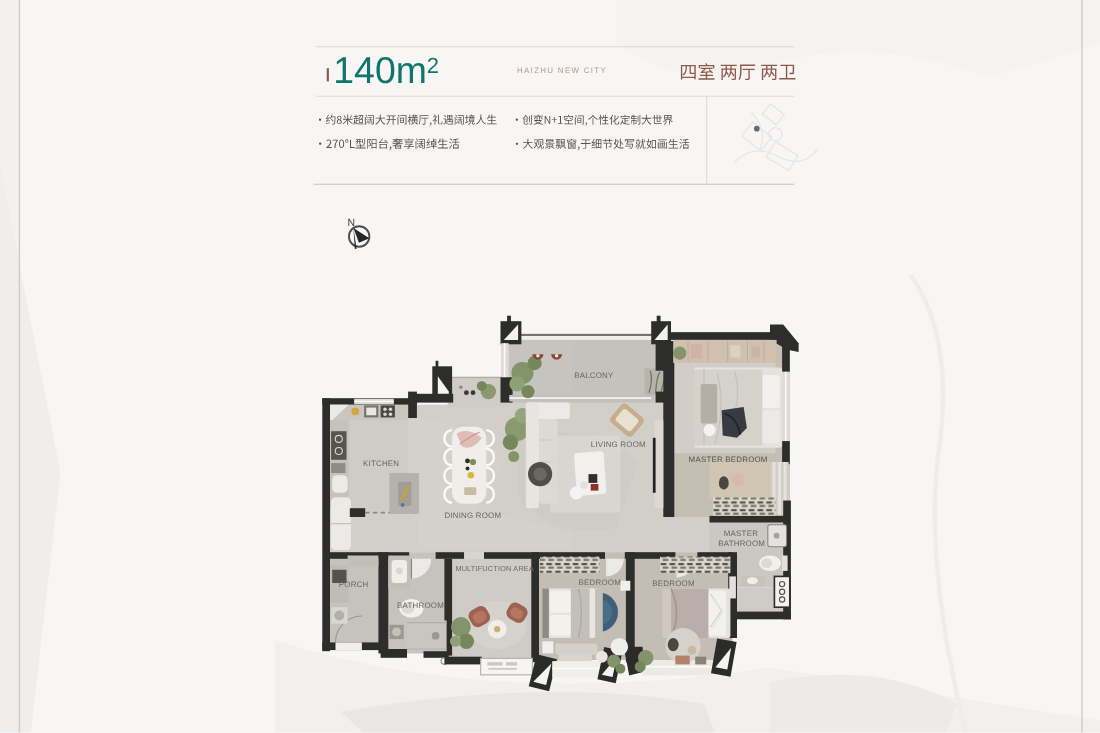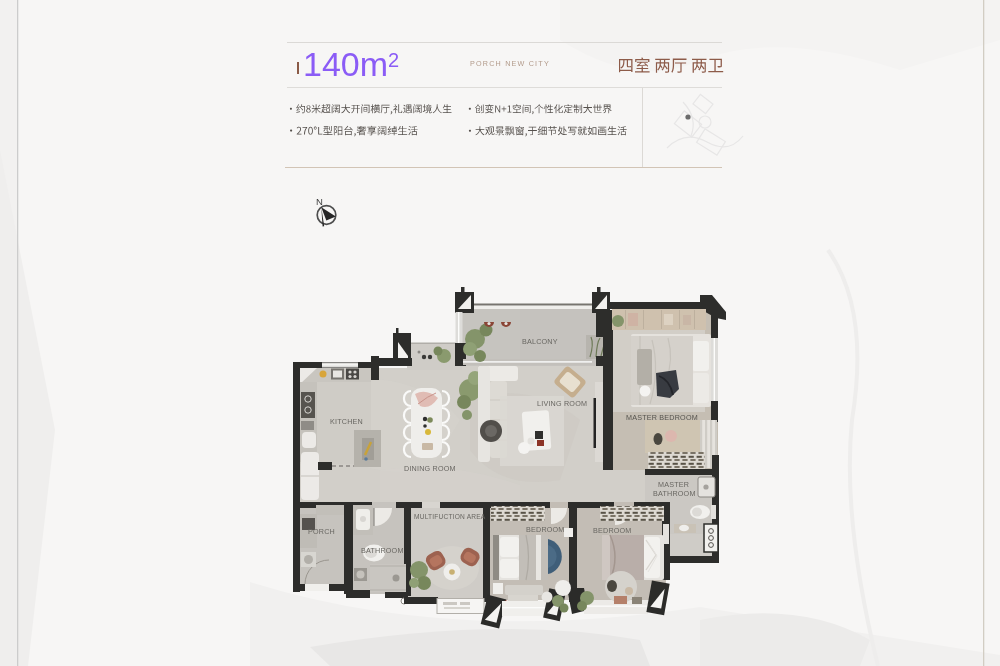--- a/index.html
+++ b/index.html
@@ -20,25 +20,25 @@
  <path d="M700 620 Q800 600 870 640 L860 666 L700 666 Z" fill="#ecebea"></path>
  <path d="M828 250 Q870 310 852 420 Q842 520 878 666" stroke="#eeedec" stroke-width="4" fill="none"></path>
 
  <rect x="17" y="0" width="1.3" height="666" fill="#cccccc"></rect>
 
  <rect x="983" y="0" width="1.3" height="666" fill="#d2cdc3"></rect>
 </svg>
 
 <div class="abs" style="left:287px;top:42px;width:435px;height:1px;background:#dbd9d6"></div>
 
-<div class="abs" style="left:303px;top:45px;width:200px;height:40px;color:#8b5cf6;font-size:34px;letter-spacing:0px;">140m<span style="font-size:20px;vertical-align:9px;">2</span></div>
+<div class="abs" style="left:303px;top:45px;width:200px;height:40px;color:#0f766e;font-size:34px;letter-spacing:0px;">140m<span style="font-size:20px;vertical-align:9px;">2</span></div>
 
 <div class="abs" style="left:297px;top:62px;width:2px;height:12px;background:#8a5a46"></div>
 
-<div class="abs" style="left:470px;top:59px;color:#b29a8a;font-size:7.2px;letter-spacing:1.2px;">PORCH NEW CITY</div>
+<div class="abs" style="left:470px;top:59px;color:#b29a8a;font-size:7.2px;letter-spacing:1.2px;">HAIZHU NEW CITY</div>
 
 <svg class="abs" style="left:0;top:0" width="1000" height="160" viewBox="0 0 1000 160">
  <path d="M619 59.1V72.3H620.2V71.0H631.2V72.1H632.5V59.1ZM620.2 69.8V60.3H623.3C623.2 64.3 622.9 66.4 620.4 67.6C620.7 67.8 621 68.3 621.2 68.6C624 67.2 624.4 64.7 624.5 60.3H626.8V65.4C626.8 66.7 627.1 67.3 628.3 67.3C628.5 67.3 629.7 67.3 630.1 67.3C630.4 67.3 630.9 67.2 631.1 67.2C631 66.9 631 66.4 631 66.1C630.8 66.2 630.3 66.2 630 66.2C629.8 66.2 628.7 66.2 628.4 66.2C628.1 66.2 628 66 628 65.5V60.3H631.2V69.8Z M636.5 67.9V69.0H641.6V71.2H635.0V72.4H649.6V71.2H642.9V69.0H648.2V67.9H642.9V66.2H641.6V67.9ZM637.2 66.5C637.7 66.3 638.4 66.2 646.3 65.6C646.7 66 647 66.4 647.3 66.7L648.2 66.0C647.6 65.1 646.1 63.9 645 63.0L644.1 63.6C644.5 63.9 645 64.3 645.4 64.7L639 65.2C640 64.5 640.9 63.7 641.8 62.8H647.8V61.7H636.9V62.8H640.2C639.3 63.7 638.3 64.5 637.9 64.8C637.5 65.1 637.1 65.3 636.8 65.4C636.9 65.7 637.1 66.2 637.2 66.5ZM641.2 57.8C641.4 58.2 641.7 58.7 641.8 59.1H635.2V62.0H636.4V60.2H648.1V62.0H649.4V59.1H643.2C643.1 58.6 642.7 58 642.4 57.5Z M655.9 62.3V72.8H657.1V63.4H659.7C659.6 65.4 659.2 67.8 657.3 69.6C657.6 69.8 658 70.2 658.2 70.5C659.4 69.3 660.1 67.9 660.5 66.5C661 67.2 661.5 67.9 661.7 68.5L662.5 67.5C662.2 66.9 661.4 65.9 660.8 65.1C660.8 64.5 660.9 64 660.9 63.4H663.9C663.9 65.4 663.4 67.8 661.6 69.6C661.8 69.8 662.2 70.2 662.4 70.5C663.6 69.3 664.3 67.8 664.7 66.4C665.6 67.5 666.5 68.8 666.9 69.6L667.7 68.6C667.1 67.7 666 66.2 665 65.1C665.1 64.5 665.1 64 665.2 63.4H667.9V71.2C667.9 71.5 667.8 71.6 667.5 71.6C667.1 71.6 666 71.6 664.9 71.6C665 71.9 665.2 72.5 665.3 72.8C666.8 72.8 667.8 72.8 668.4 72.6C668.9 72.4 669.1 72 669.1 71.3V62.3H665.2V60.0H669.8V58.8H655.2V60.0H659.7V62.3ZM660.9 60.0H664.0V62.3H660.9Z M672.8 58.6V64.3C672.8 66.7 672.7 69.8 671.3 72.0C671.6 72.1 672.1 72.5 672.4 72.8C673.9 70.4 674.1 66.8 674.1 64.3V59.9H686.5V58.6ZM675 62.4V63.6H680.4V71.2C680.4 71.5 680.3 71.5 679.9 71.5C679.6 71.6 678.4 71.6 677.2 71.5C677.4 71.9 677.6 72.4 677.7 72.8C679.2 72.8 680.2 72.8 680.8 72.6C681.5 72.4 681.6 72 681.6 71.2V63.6H686.1V62.4Z M692.6 62.3V72.8H693.9V63.4H696.5C696.4 65.4 696 67.8 694.1 69.6C694.4 69.8 694.7 70.2 694.9 70.5C696.1 69.3 696.8 67.9 697.2 66.5C697.7 67.2 698.2 67.9 698.5 68.5L699.2 67.5C698.9 66.9 698.2 65.9 697.5 65.1C697.6 64.5 697.6 64 697.7 63.4H700.7C700.6 65.4 700.2 67.8 698.3 69.6C698.6 69.8 699 70.2 699.2 70.5C700.4 69.3 701.1 67.8 701.4 66.4C702.3 67.5 703.2 68.8 703.7 69.6L704.4 68.6C703.9 67.7 702.8 66.2 701.7 65.1C701.8 64.5 701.9 64 701.9 63.4H704.6V71.2C704.6 71.5 704.5 71.6 704.2 71.6C703.9 71.6 702.8 71.6 701.6 71.6C701.8 71.9 702 72.5 702 72.8C703.5 72.8 704.5 72.8 705.1 72.6C705.7 72.4 705.8 72 705.8 71.3V62.3H701.9V60.0H706.5V58.8H692.0V60.0H696.5V62.3ZM697.7 60.0H700.7V62.3H697.7Z M709.4 58.8V60.1H714.4V71.0H708.3V72.2H723.2V71.0H715.7V60.1H720.6V65.8C720.6 66.1 720.5 66.1 720.2 66.2C719.8 66.2 718.7 66.2 717.4 66.1C717.6 66.5 717.8 67 717.9 67.4C719.4 67.4 720.5 67.4 721.1 67.2C721.7 66.9 721.9 66.6 721.9 65.8V58.8Z" fill="#8d5b49"></path>
 </svg>
 
 <div class="abs" style="left:287px;top:87px;width:435px;height:1px;background:#dedcd9"></div>
 
 <svg class="abs" style="left:0;top:0" width="1000" height="200" viewBox="0 0 1000 200">
 
  <path d="M290.9 107.7C290.3 107.7 289.9 108.2 289.9 108.8C289.9 109.3 290.3 109.8 290.9 109.8C291.5 109.8 292 109.3 292 108.8C292 108.2 291.5 107.7 290.9 107.7Z M296.3 112 296.4 112.7C297.4 112.5 298.8 112.2 300.1 111.9L300 111.3C298.6 111.6 297.2 111.8 296.3 112.0ZM300.8 108.4C301.5 109 302.3 110 302.7 110.6L303.2 110.1C302.9 109.5 302 108.6 301.3 108.0ZM296.5 108.3C296.6 108.2 296.9 108.2 298.1 108.0C297.7 108.7 297.3 109.2 297.1 109.4C296.8 109.7 296.5 110 296.3 110.0C296.4 110.2 296.5 110.5 296.5 110.7C296.8 110.6 297.1 110.5 299.9 110.0C299.9 109.9 299.9 109.6 299.9 109.4L297.6 109.7C298.4 108.9 299.2 107.8 299.9 106.7L299.3 106.3C299.1 106.7 298.8 107 298.6 107.4L297.2 107.5C297.9 106.7 298.5 105.6 299 104.5L298.3 104.3C297.8 105.4 297.1 106.7 296.8 107.0C296.6 107.4 296.4 107.6 296.2 107.6C296.3 107.8 296.4 108.2 296.5 108.3ZM301.4 104.2C301.1 105.6 300.6 106.9 299.9 107.8C300.1 107.9 300.4 108.1 300.5 108.2C300.8 107.8 301.1 107.3 301.3 106.7H304.2C304.1 110.6 304 112.1 303.7 112.4C303.6 112.5 303.5 112.6 303.3 112.6C303.1 112.6 302.5 112.6 301.9 112.5C302 112.7 302.1 113 302.1 113.2C302.7 113.2 303.2 113.3 303.6 113.2C303.9 113.2 304.1 113.1 304.3 112.8C304.7 112.4 304.8 110.9 305 106.4C305 106.3 305 106 305 106.0H301.6C301.8 105.5 302 104.9 302.2 104.4Z M308.5 112.6C309.8 112.6 310.7 111.8 310.7 110.8C310.7 109.8 310.2 109.2 309.5 108.9V108.8C310 108.5 310.5 107.8 310.5 107.1C310.5 106 309.7 105.2 308.5 105.2C307.4 105.2 306.5 105.9 306.5 107.0C306.5 107.8 307 108.3 307.5 108.7V108.7C306.8 109.1 306.2 109.7 306.2 110.7C306.2 111.8 307.1 112.6 308.5 112.6ZM309 108.6C308.1 108.2 307.3 107.9 307.3 107.0C307.3 106.3 307.8 105.8 308.5 105.8C309.3 105.8 309.7 106.4 309.7 107.1C309.7 107.6 309.5 108.1 309 108.6ZM308.5 112.0C307.6 112 307 111.4 307 110.6C307 109.9 307.4 109.4 308 109.0C309 109.4 309.9 109.8 309.9 110.7C309.9 111.5 309.3 112 308.5 112.0Z M319.2 104.7C318.9 105.5 318.3 106.5 317.8 107.2L318.4 107.5C318.9 106.9 319.5 105.9 320 105.0ZM312.3 105.1C312.9 105.8 313.5 106.8 313.7 107.4L314.4 107.1C314.2 106.4 313.6 105.5 313 104.8ZM315.7 104.2V108.0H311.8V108.8H315.1C314.3 110.1 312.9 111.5 311.5 112.2C311.7 112.4 312 112.6 312.1 112.8C313.4 112 314.8 110.6 315.7 109.1V113.3H316.5V109.1C317.4 110.5 318.9 112 320.2 112.7C320.3 112.5 320.6 112.3 320.7 112.1C319.4 111.4 318 110.1 317.1 108.8H320.5V108.0H316.5V104.2Z M326.9 109.1H329.3V110.9H326.9ZM326.2 108.4V111.5H330.0V108.4ZM322 108.7C322 110.4 321.9 112 321.3 112.9C321.5 113 321.8 113.2 321.9 113.3C322.2 112.8 322.4 112.1 322.5 111.4C323.2 112.7 324.4 113 326.5 113.0H330.3C330.4 112.8 330.5 112.5 330.6 112.3C330 112.3 327 112.3 326.5 112.3C325.5 112.3 324.7 112.2 324.1 112.0V110.0H325.7V109.4H324.1V108.0H325.7C325.9 108.1 326 108.2 326.1 108.3C327.2 107.7 327.8 106.7 328 105.3H329.5C329.4 106.6 329.3 107.1 329.2 107.2C329.1 107.3 329.1 107.3 328.9 107.3C328.8 107.3 328.4 107.3 328 107.3C328.1 107.4 328.1 107.7 328.2 107.9C328.6 107.9 329 107.9 329.2 107.9C329.5 107.9 329.7 107.8 329.8 107.6C330 107.4 330.1 106.7 330.2 104.9C330.2 104.8 330.2 104.6 330.2 104.6H325.9V105.3H327.3C327.1 106.4 326.7 107.2 325.8 107.7V107.3H324.0V106.1H325.6V105.4H324.0V104.2H323.3V105.4H321.8V106.1H323.3V107.3H321.6V108.0H323.5V111.6C323.1 111.3 322.8 110.8 322.6 110.1C322.7 109.7 322.7 109.2 322.7 108.7Z M331.7 106.3V113.3H332.5V106.3ZM332.1 104.6C332.6 105.1 333.1 105.7 333.3 106.1L333.9 105.8C333.7 105.3 333.1 104.7 332.7 104.3ZM333.1 106.7C333.5 107 334 107.4 334.2 107.6L334.6 107.2C334.4 106.9 333.9 106.6 333.5 106.4ZM332.8 108.6C333.2 108.9 333.7 109.2 334 109.5L334.4 109.0C334.1 108.8 333.6 108.5 333.2 108.2ZM332.9 112 333.3 112.5C333.7 111.9 334.2 111.2 334.6 110.6L334.2 110.1C333.8 110.8 333.2 111.6 332.9 112.0ZM334.4 104.8V105.5H339.2V112.3C339.2 112.5 339.2 112.5 339 112.5C338.8 112.5 338.3 112.5 337.7 112.5C337.8 112.7 337.9 113 337.9 113.2C338.7 113.2 339.2 113.2 339.5 113.1C339.8 113 339.9 112.8 339.9 112.3V104.8ZM338.2 106.3C337.4 106.5 336 106.7 334.9 106.7C334.9 106.9 335 107.1 335 107.3C335.5 107.2 335.9 107.2 336.4 107.2V108.1H334.6V108.7H336.4V109.7H335.0V112.4H335.6V112.0H338.4V109.7H337.0V108.7H338.7V108.1H337.0V107.1C337.6 107 338.1 106.9 338.5 106.8ZM335.6 110.3H337.8V111.5H335.6Z M345.3 104.2C345.3 105 345.3 106 345.2 107.0H341.4V107.8H345.1C344.7 109.7 343.7 111.6 341.2 112.7C341.4 112.8 341.6 113.1 341.8 113.3C344.2 112.2 345.2 110.3 345.7 108.4C346.5 110.6 347.8 112.4 349.7 113.3C349.8 113.1 350 112.7 350.2 112.6C348.3 111.8 347 110 346.3 107.8H350.1V107.0H346.0C346.1 106 346.1 105 346.1 104.2Z M357 105.6V108.4H354.3V108.0V105.6ZM351.2 108.4V109.1H353.5C353.3 110.4 352.8 111.8 351.2 112.8C351.4 112.9 351.6 113.2 351.8 113.3C353.6 112.2 354.1 110.6 354.2 109.1H357.0V113.3H357.8V109.1H360.0V108.4H357.8V105.6H359.7V104.9H351.5V105.6H353.5V108.0L353.5 108.4Z M361.4 106.4V113.3H362.2V106.4ZM361.5 104.7C362 105.1 362.5 105.8 362.7 106.1L363.4 105.8C363.1 105.3 362.6 104.8 362.1 104.3ZM364.2 109.6H366.6V110.9H364.2ZM364.2 107.7H366.6V109.0H364.2ZM363.6 107.0V111.5H367.3V107.0ZM364 104.8V105.5H368.7V112.4C368.7 112.5 368.7 112.6 368.6 112.6C368.5 112.6 368 112.6 367.6 112.6C367.7 112.7 367.8 113.1 367.9 113.2C368.5 113.2 368.9 113.2 369.2 113.1C369.4 113 369.5 112.8 369.5 112.4V104.8Z M375.7 111.6C375.3 112 374.4 112.5 373.7 112.8C373.9 112.9 374.1 113.2 374.2 113.3C374.9 113 375.8 112.5 376.4 112.0ZM377.5 112.1C378.2 112.4 379 113 379.4 113.3L380 112.8C379.5 112.5 378.7 112 378 111.7ZM372.2 104.2V106.3H370.9V107.0H372.2C371.9 108.4 371.3 109.9 370.6 110.8C370.8 110.9 370.9 111.2 371 111.4C371.5 110.8 371.9 109.7 372.2 108.7V113.3H372.9V108.6C373.2 109.1 373.6 109.7 373.7 110.0L374.1 109.5C374 109.2 373.2 108.1 372.9 107.8V107.0H374.0V107.4H376.5V108.1H374.4V111.4H379.5V108.1H377.2V107.4H379.8V106.7H378.4V105.7H379.6V105.1H378.4V104.2H377.7V105.1H376.1V104.2H375.4V105.1H374.3V105.7H375.4V106.7H374.1V106.3H372.9V104.2ZM376.1 106.7V105.7H377.7V106.7ZM375.1 110.0H376.5V110.9H375.1ZM377.2 110.0H378.8V110.9H377.2ZM375.1 108.6H376.5V109.5H375.1ZM377.2 108.6H378.8V109.5H377.2Z M381.5 104.8V108.2C381.5 109.6 381.4 111.5 380.6 112.8C380.7 112.9 381.1 113.1 381.2 113.2C382.1 111.8 382.2 109.7 382.2 108.2V105.5H389.6V104.8ZM382.8 107.1V107.8H386.0V112.3C386 112.5 385.9 112.5 385.7 112.5C385.5 112.5 384.8 112.5 384.1 112.5C384.2 112.7 384.3 113 384.4 113.3C385.3 113.3 385.9 113.2 386.3 113.1C386.6 113 386.7 112.8 386.7 112.3V107.8H389.4V107.1Z M390.8 114.4C391.7 114 392.3 113.3 392.3 112.3C392.3 111.7 392 111.3 391.5 111.3C391.1 111.3 390.8 111.5 390.8 111.9C390.8 112.3 391.1 112.5 391.5 112.5L391.6 112.5C391.6 113.1 391.2 113.6 390.6 113.8Z M398.3 104.3V111.7C398.3 112.7 398.6 113 399.5 113.0C399.7 113 400.9 113 401.1 113.0C402 113 402.2 112.5 402.3 110.9C402.1 110.8 401.8 110.7 401.6 110.5C401.5 112 401.5 112.4 401 112.4C400.8 112.4 399.8 112.4 399.6 112.4C399.1 112.4 399.1 112.3 399.1 111.7V104.3ZM394.6 104.5C395 104.9 395.4 105.5 395.6 105.9H393.6V106.6H396.3C395.6 107.9 394.4 109.1 393.2 109.8C393.3 109.9 393.5 110.3 393.5 110.5C394 110.1 394.6 109.7 395.1 109.2V113.3H395.8V109.0C396.3 109.5 396.8 110.2 397.1 110.5L397.5 109.9C397.3 109.6 396.4 108.7 395.9 108.3C396.4 107.6 396.9 106.9 397.2 106.2L396.8 105.9L396.7 105.9H395.7L396.2 105.6C396 105.2 395.6 104.6 395.2 104.2Z M403.4 105.2C404 105.6 404.8 106.2 405.1 106.6L405.6 106.0C405.3 105.6 404.5 105.1 403.9 104.8ZM406.9 110.3 407 110.9 410.1 110.6C410.2 110.8 410.2 111 410.2 111.1L410.7 110.9C410.6 110.5 410.4 109.8 410.1 109.3L409.6 109.4C409.7 109.6 409.8 109.8 409.9 110.1L409.1 110.1V109.0H411.0V111.4C411 111.5 411 111.5 410.8 111.5C410.7 111.5 410.3 111.5 409.8 111.5C409.9 111.7 410 111.9 410.1 112.0C410.7 112 411.1 112 411.4 111.9C411.6 111.8 411.7 111.7 411.7 111.4V108.4H409.1V107.7H411.3V104.5H406.4V107.7H408.4V108.4H405.9V111.9H406.6V109.0H408.4V110.2ZM407 106.4H408.4V107.2H407.0ZM409.1 106.4H410.6V107.2H409.1ZM407 105.1H408.4V105.8H407.0ZM409.1 105.1H410.6V105.8H409.1ZM405.2 107.7H403.2V108.4H404.5V111.5C404 111.7 403.6 112.1 403.1 112.7L403.6 113.3C404.1 112.6 404.6 112.1 404.9 112.1C405.1 112.1 405.5 112.4 405.8 112.6C406.5 113.1 407.3 113.2 408.5 113.2C409.6 113.2 411.3 113.1 412 113.1C412 112.9 412.1 112.5 412.2 112.3C411.2 112.4 409.7 112.5 408.6 112.5C407.5 112.5 406.7 112.4 406 112.0C405.6 111.8 405.4 111.6 405.2 111.5Z M413.4 106.3V113.3H414.1V106.3ZM413.7 104.6C414.2 105.1 414.7 105.7 415 106.1L415.6 105.8C415.3 105.3 414.8 104.7 414.3 104.3ZM414.7 106.7C415.1 107 415.6 107.4 415.8 107.6L416.3 107.2C416 106.9 415.5 106.6 415.1 106.4ZM414.4 108.6C414.8 108.9 415.4 109.2 415.6 109.5L416 109.0C415.8 108.8 415.2 108.5 414.8 108.2ZM414.5 112 415 112.5C415.4 111.9 415.8 111.2 416.2 110.6L415.8 110.1C415.4 110.8 414.9 111.6 414.5 112.0ZM416.1 104.8V105.5H420.9V112.3C420.9 112.5 420.8 112.5 420.6 112.5C420.5 112.5 419.9 112.5 419.3 112.5C419.4 112.7 419.5 113 419.5 113.2C420.3 113.2 420.9 113.2 421.2 113.1C421.5 113 421.6 112.8 421.6 112.3V104.8ZM419.8 106.3C419 106.5 417.6 106.7 416.5 106.7C416.6 106.9 416.6 107.1 416.7 107.3C417.1 107.2 417.6 107.2 418 107.2V108.1H416.3V108.7H418.0V109.7H416.7V112.4H417.3V112.0H420.0V109.7H418.7V108.7H420.4V108.1H418.7V107.1C419.2 107 419.8 106.9 420.2 106.8ZM417.3 110.3H419.4V111.5H417.3Z M427.2 109.5H430.3V110.2H427.2ZM427.2 108.4H430.3V109.0H427.2ZM428.2 104.3C428.3 104.5 428.4 104.7 428.5 104.9H426.3V105.6H431.3V104.9H429.2C429.2 104.7 429 104.4 428.9 104.2ZM429.8 105.7C429.7 106 429.5 106.4 429.4 106.7H427.7L428.1 106.6C428 106.4 427.9 106 427.7 105.7L427.1 105.8C427.2 106.1 427.4 106.5 427.4 106.7H426.0V107.4H431.6V106.7H430.0C430.2 106.5 430.3 106.1 430.5 105.8ZM426.5 107.9V110.7H427.5C427.4 111.9 427 112.4 425.4 112.7C425.5 112.9 425.7 113.2 425.7 113.3C427.6 112.9 428.1 112.1 428.2 110.7H429.1V112.2C429.1 112.7 429.2 112.9 429.4 113.0C429.5 113.1 429.8 113.2 430 113.2C430.2 113.2 430.6 113.2 430.7 113.2C430.9 113.2 431.2 113.1 431.3 113.1C431.5 113 431.6 112.9 431.7 112.8C431.8 112.6 431.8 112.2 431.8 111.8C431.6 111.7 431.3 111.6 431.2 111.5C431.2 111.9 431.2 112.2 431.2 112.3C431.1 112.5 431.1 112.5 431 112.5C430.9 112.6 430.8 112.6 430.7 112.6C430.5 112.6 430.3 112.6 430.2 112.6C430.1 112.6 430 112.6 429.9 112.5C429.8 112.5 429.8 112.4 429.8 112.2V110.7H431.0V107.9ZM422.8 111.2 423 112.0C423.8 111.7 424.9 111.2 425.9 110.8L425.7 110.2L424.7 110.5V107.3H425.7V106.6H424.7V104.3H424.0V106.6H422.9V107.3H424.0V110.8C423.5 111 423.1 111.1 422.8 111.2Z M436.8 104.2C436.8 105.8 436.8 110.6 432.7 112.7C432.9 112.8 433.2 113.1 433.3 113.2C435.7 112 436.8 109.7 437.2 107.8C437.7 109.6 438.8 112 441.3 113.2C441.4 113 441.6 112.7 441.8 112.6C438.3 111 437.7 106.9 437.5 105.7C437.6 105.1 437.6 104.6 437.6 104.2Z M444.5 104.4C444.1 105.8 443.5 107.2 442.7 108.0C442.9 108.1 443.2 108.3 443.3 108.5C443.7 108 444.1 107.5 444.4 106.8H446.7V109.0H443.8V109.7H446.7V112.3H442.7V113.0H451.5V112.3H447.5V109.7H450.7V109.0H447.5V106.8H451.0V106.1H447.5V104.2H446.7V106.1H444.7C444.9 105.6 445.1 105.1 445.2 104.5Z" fill="#56514d"></path>

